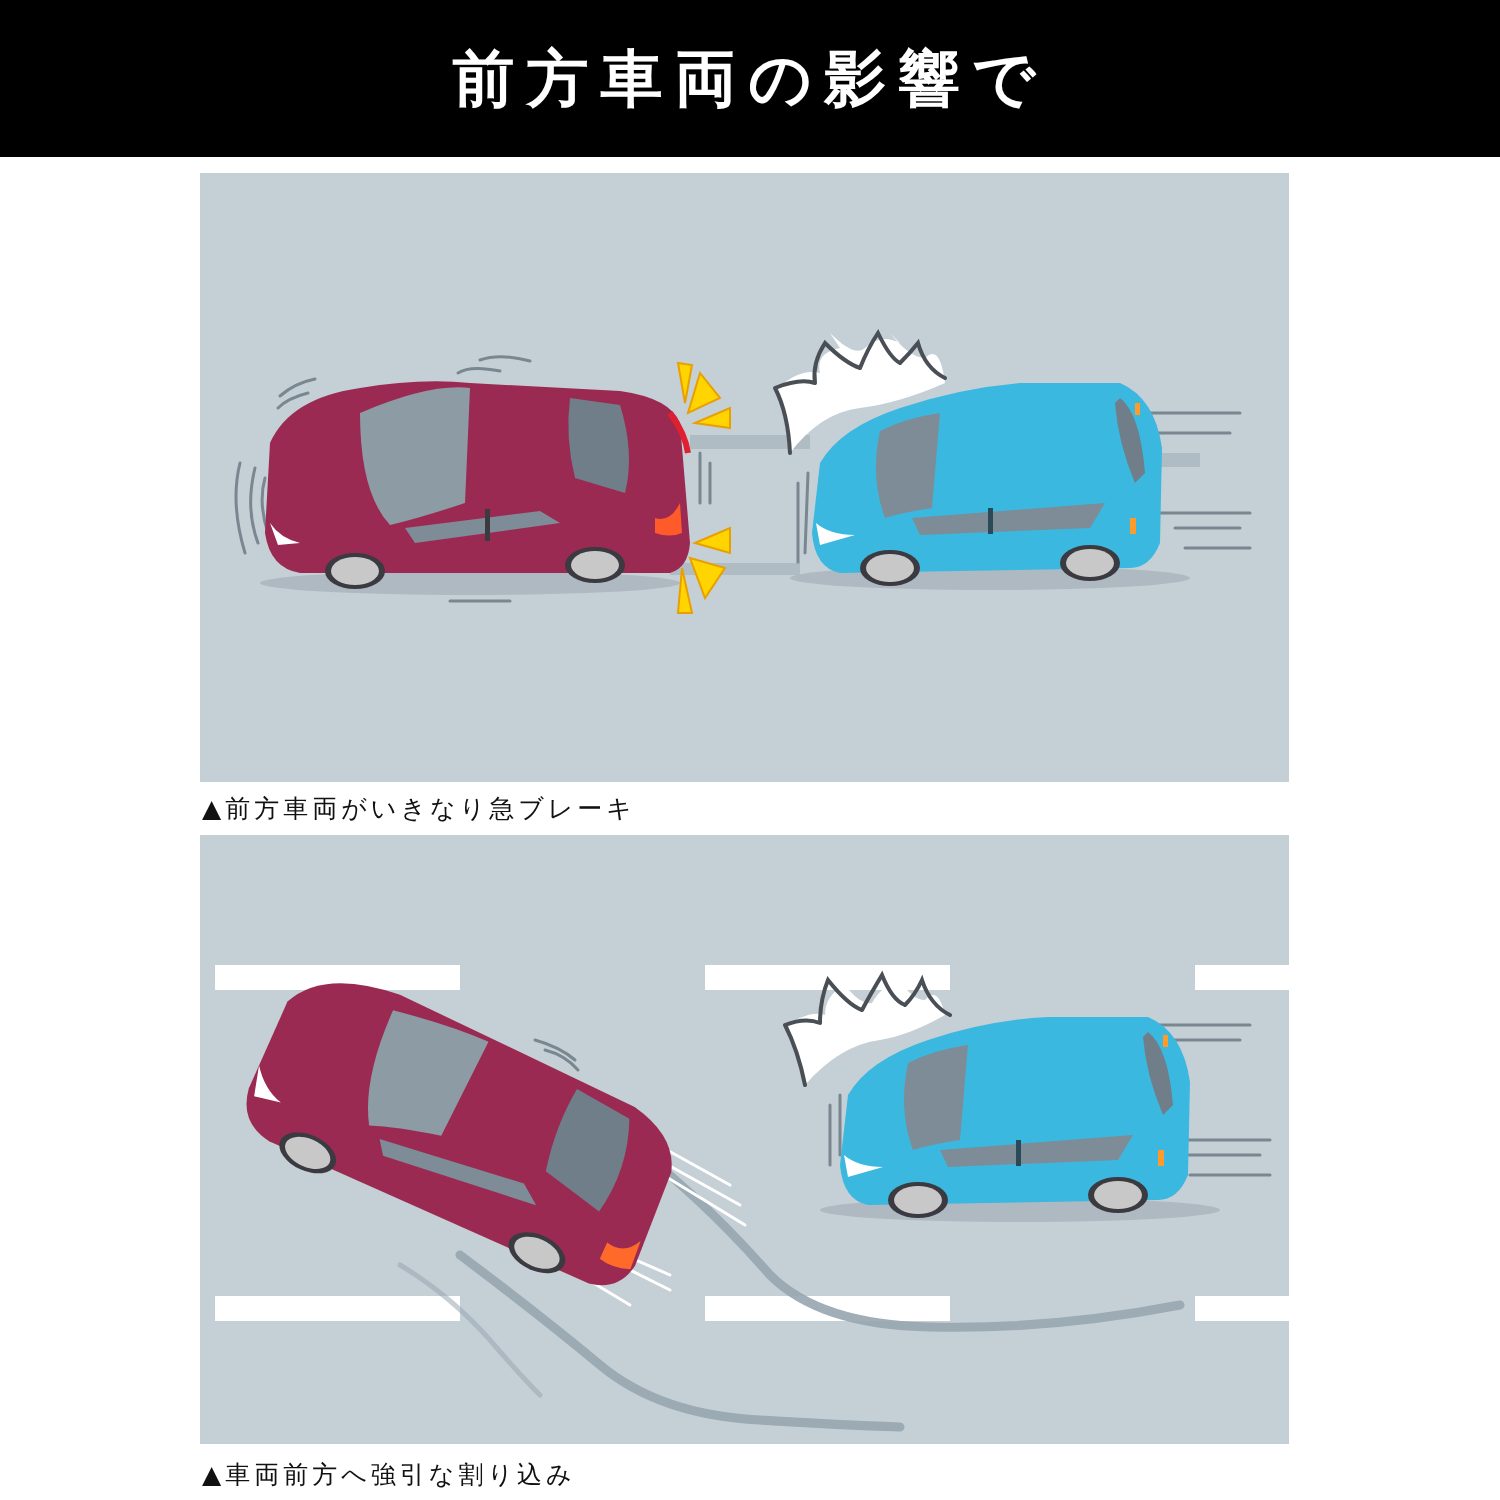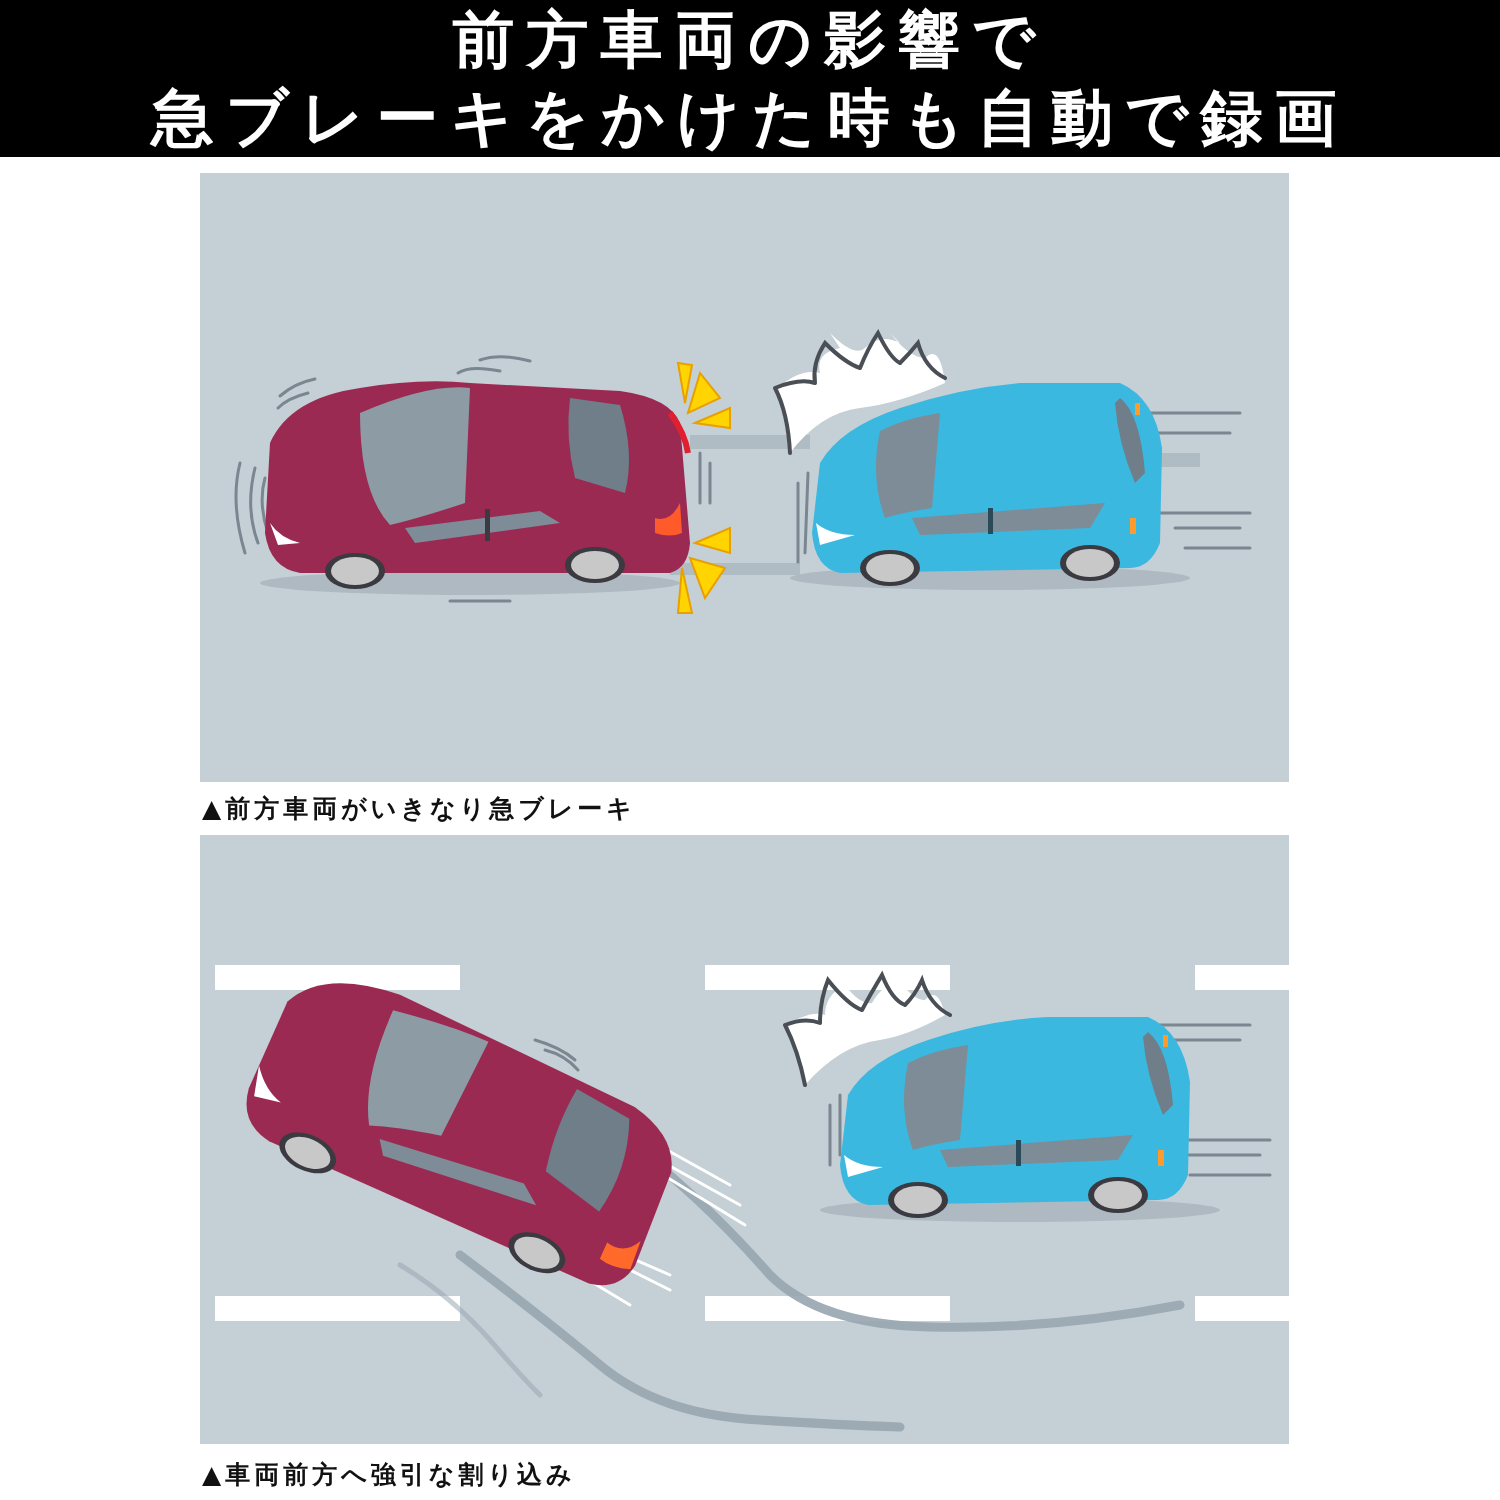--- a/index.html
+++ b/index.html
@@ -18,32 +18,31 @@
   }
 
   .panel {
     position: absolute; left: 200px; width: 1089px; background: #c5cfd6; overflow: hidden;
   }
   .panel svg { position: absolute; left: 0; top: 0; }
   #panel1 { top: 173px; height: 609px; }
   #panel2 { top: 835px; height: 609px; }
 
   .caption {
-    position: absolute; left: 202px; font-weight: bold; font-size: 25px; letter-spacing: 4px;
+    position: absolute; left: 202px; font-weight: normal; font-size: 25px; letter-spacing: 4px;
     color: #111111; white-space: nowrap; font-family: "DejaVu Sans", sans-serif;
   }
   #caption1 { top: 792px; }
   #caption2 { top: 1458px; }
 </style>
 </head>
 <body>
 
 <div class="header">
   <div class="line">前方車両の影響で</div>
-  <div class="line">急ブレーキをかけた時も自動で録画</div>
 </div>
 
 <div class="panel" id="panel1">
   <svg width="1089" height="609" viewBox="0 0 1089 609">
 
     <g stroke="#7a8790" stroke-width="3" fill="none" stroke-linecap="round">
       <path d="M280 187 Q300 180 330 188"></path>
       <path d="M258 200 Q270 192 300 198"></path>
       <path d="M80 223 Q95 210 115 206"></path>
       <path d="M78 235 Q88 225 108 220"></path>

